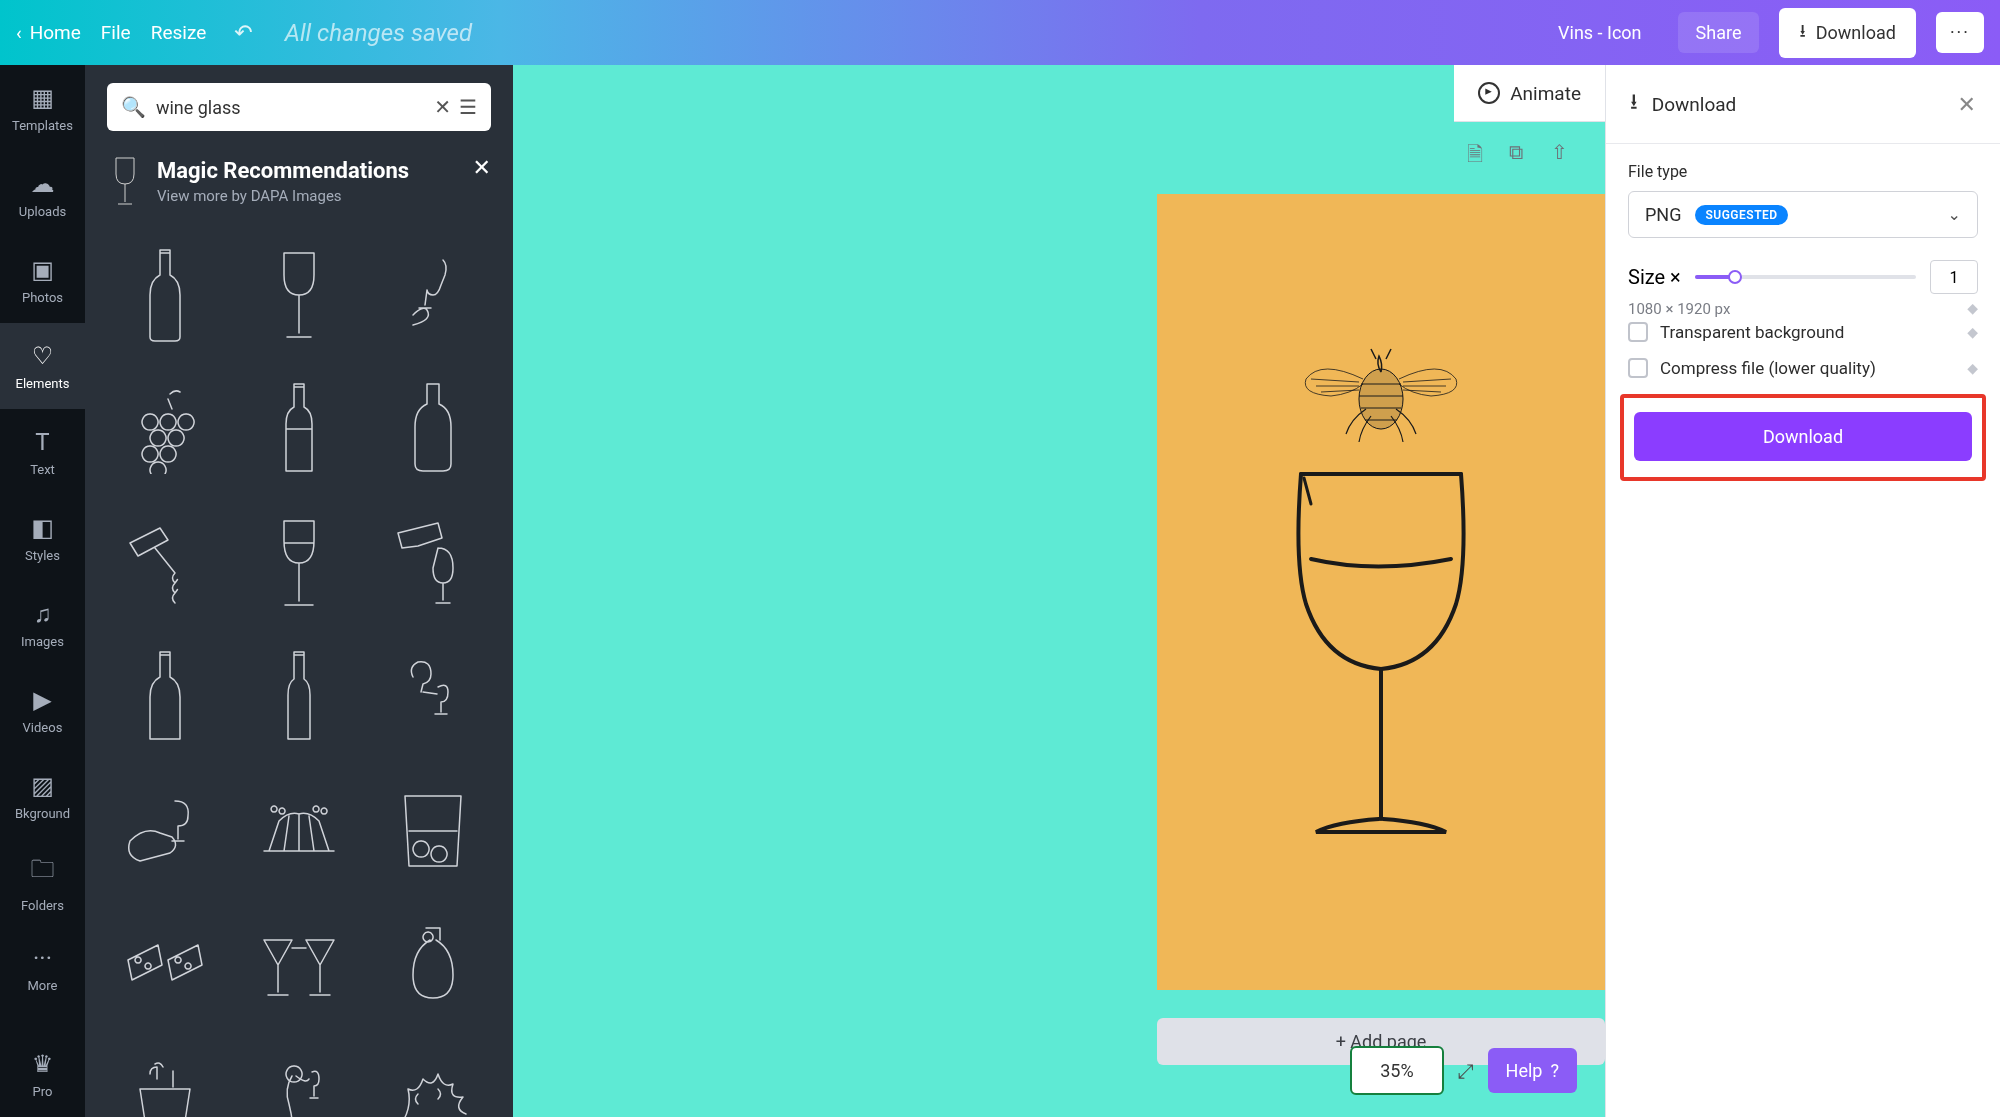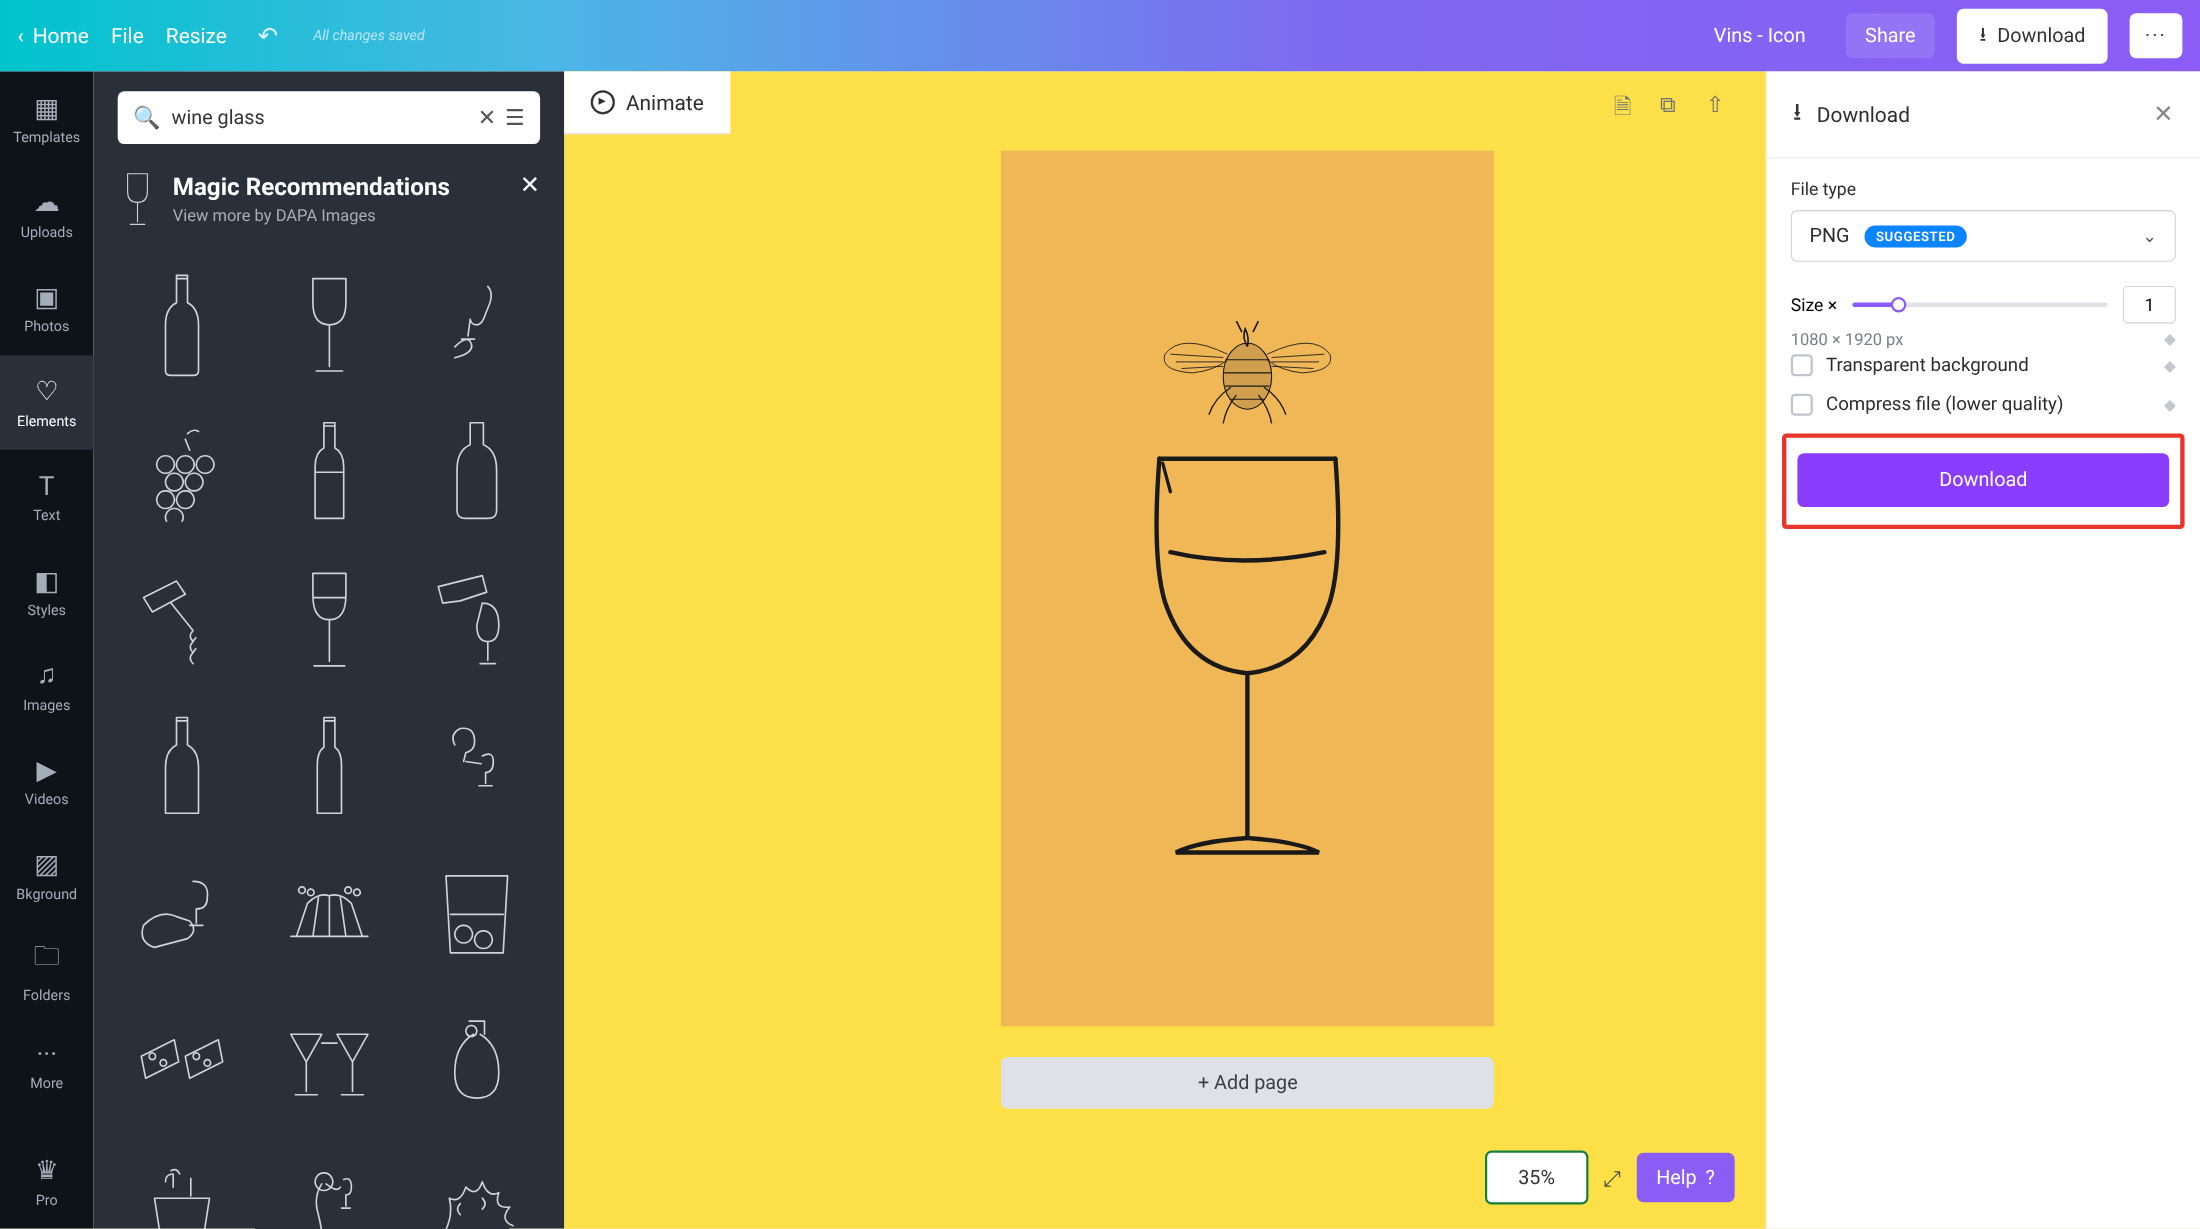--- a/index.html
+++ b/index.html
@@ -3,21 +3,21 @@
 <meta charset="utf-8">
 <style>
 * { margin: 0; padding: 0; box-sizing: border-box; font-family: -apple-system, BlinkMacSystemFont, "Segoe UI", Roboto, sans-serif; }
 body { width: 2000px; height: 1117px; overflow: hidden; background: #ebecf0; }
 
 
 .top-header { height: 65px; background: linear-gradient(90deg, #00c4cc 0%, #4bb7e6 25%, #7e6af0 60%, #8b5cf6 100%); display: flex; align-items: center; padding: 0 16px; gap: 20px; color: white; }
 .home-btn { display: flex; align-items: center; gap: 8px; font-size: 19px; cursor: pointer; }
 .top-menu-item { font-size: 19px; cursor: pointer; text-align: right; }
 .undo-icon { font-size: 22px; margin-left: 8px; cursor: pointer; opacity: 0.85; }
-.save-status { font-style: italic; opacity: 0.65; font-size: 13px; margin-left: 12px; }
+.save-status { font-style: italic; opacity: 0.65; font-size: 24px; margin-left: 12px; }
 .header-spacer { flex: 1; }
 .project-name { font-size: 18px; margin-right: 16px; }
 .share-btn { font-size: 18px; padding: 10px 18px; border-radius: 6px; background: rgba(255,255,255,0.12); cursor: pointer; }
 .download-top-btn { display: flex; align-items: center; gap: 10px; background: white; color: #333; padding: 10px 20px; border-radius: 6px; font-size: 18px; cursor: pointer; }
 .more-top-btn { background: white; color: #333; padding: 10px 14px; border-radius: 6px; font-size: 18px; cursor: pointer; letter-spacing: 2px; }
 
 
 .main-layout { display: flex; height: calc(100% - 65px); position: relative; }
 
 
@@ -40,21 +40,21 @@
 .rec-titles { flex: 1; }
 .rec-title { font-size: 22px; font-weight: 700; color: #fff; }
 .rec-sub { font-size: 15px; color: #a5adba; margin-top: 4px; }
 .rec-close { font-size: 22px; cursor: pointer; color: #fff; position: absolute; right: 22px; top: 6px; }
 .elements-grid { flex: 1; overflow: auto; padding: 16px 18px; }
 .grid { display: grid; grid-template-columns: repeat(3, 1fr); gap: 10px; }
 .grid-item { aspect-ratio: 1/1; display: flex; align-items: center; justify-content: center; cursor: pointer; }
 .grid-item svg { stroke: #d0d3d9; stroke-width: 1.5; fill: none; stroke-linecap: round; stroke-linejoin: round; }
 
 
-.canvas-area { flex: 1; display: flex; background: #fde047; position: relative; }
+.canvas-area { flex: 1; display: flex; flex-direction: column; background: #5eead4; position: relative; align-items: flex-end; }
 .canvas-toolbar { height: 57px; background: white; border-bottom: 1px solid #e0e2e8; display: flex; align-items: center; padding: 0 24px; gap: 10px; }
 .animate-btn { display: flex; align-items: center; gap: 10px; font-size: 19px; color: #2d2d2d; cursor: pointer; }
 .animate-icon { width: 22px; height: 22px; border: 2px solid #333; border-radius: 50%; position: relative; }
 .animate-icon::after { content: "▸"; position: absolute; left: 5px; top: -1px; font-size: 13px; }
 .canvas-scroll { flex: 1; display: flex; flex-direction: column; align-items: center; overflow: auto; position: relative; }
 .canvas-controls { position: absolute; right: 32px; top: 18px; display: flex; gap: 20px; }
 .canvas-ctrl-icon { width: 22px; height: 22px; color: #6d7278; cursor: pointer; font-size: 20px; }
 .design-page { width: 448px; height: 796px; background: #f0b757; margin-top: 72px; position: relative; }
 .bee { position: absolute; top: 130px; left: 50%; transform: translateX(-50%); width: 180px; height: 125px; }
 .wine-glass { position: absolute; top: 270px; left: 50%; transform: translateX(-50%); width: 210px; height: 380px; }
@@ -70,21 +70,21 @@
 .dp-header .dl-icon { font-size: 22px; color: #333; }
 .dp-header-title { font-size: 19px; color: #2d2d2d; flex: 1; }
 .dp-close { font-size: 22px; color: #888; cursor: pointer; }
 .dp-body { padding: 18px 22px; }
 .dp-label { font-size: 16px; color: #2d2d2d; margin-bottom: 10px; }
 .file-type-select { border: 1px solid #d0d2d8; border-radius: 6px; padding: 12px 16px; display: flex; align-items: center; gap: 14px; cursor: pointer; margin-bottom: 22px; }
 .file-type-name { font-size: 18px; color: #2d2d2d; }
 .suggested-badge { background: #0a84ff; color: white; font-size: 12px; font-weight: 600; padding: 3px 10px; border-radius: 10px; letter-spacing: 0.5px; }
 .chevron { margin-left: auto; color: #555; }
 .size-row { display: flex; align-items: center; gap: 14px; margin-bottom: 6px; }
-.size-label { font-size: 16px; display: flex; align-items: center; gap: 4px; }
+.size-label { font-size: 20px; display: flex; align-items: center; gap: 4px; }
 .size-slider { flex: 1; height: 4px; background: #e0e2e8; border-radius: 2px; position: relative; }
 .size-slider-fill { position: absolute; left: 0; top: 0; height: 4px; width: 18%; background: #8b5cf6; border-radius: 2px; }
 .size-slider-thumb { position: absolute; left: 18%; top: -5px; width: 14px; height: 14px; border-radius: 50%; background: white; border: 2px solid #8b5cf6; transform: translateX(-50%); }
 .size-input { width: 48px; height: 34px; border: 1px solid #d0d2d8; border-radius: 4px; text-align: center; font-size: 16px; }
 .size-dims { font-size: 15px; color: #7a7d85; margin-bottom: 4px; display: flex; }
 .diamond { color: #c4c7cf; font-size: 14px; margin-left: auto; }
 .checkbox-row { display: flex; align-items: center; gap: 12px; margin-bottom: 16px; font-size: 17px; color: #2d2d2d; }
 .checkbox { width: 20px; height: 20px; border: 2px solid #c0c3cb; border-radius: 4px; cursor: pointer; }
 .download-cta-wrap { border: 4px solid #e8372a; border-radius: 4px; padding: 14px 10px 16px; margin: 0 -8px; }
 .download-cta { background: #8b3dff; color: white; text-align: center; padding: 14px 0; border-radius: 6px; font-size: 18px; cursor: pointer; }

